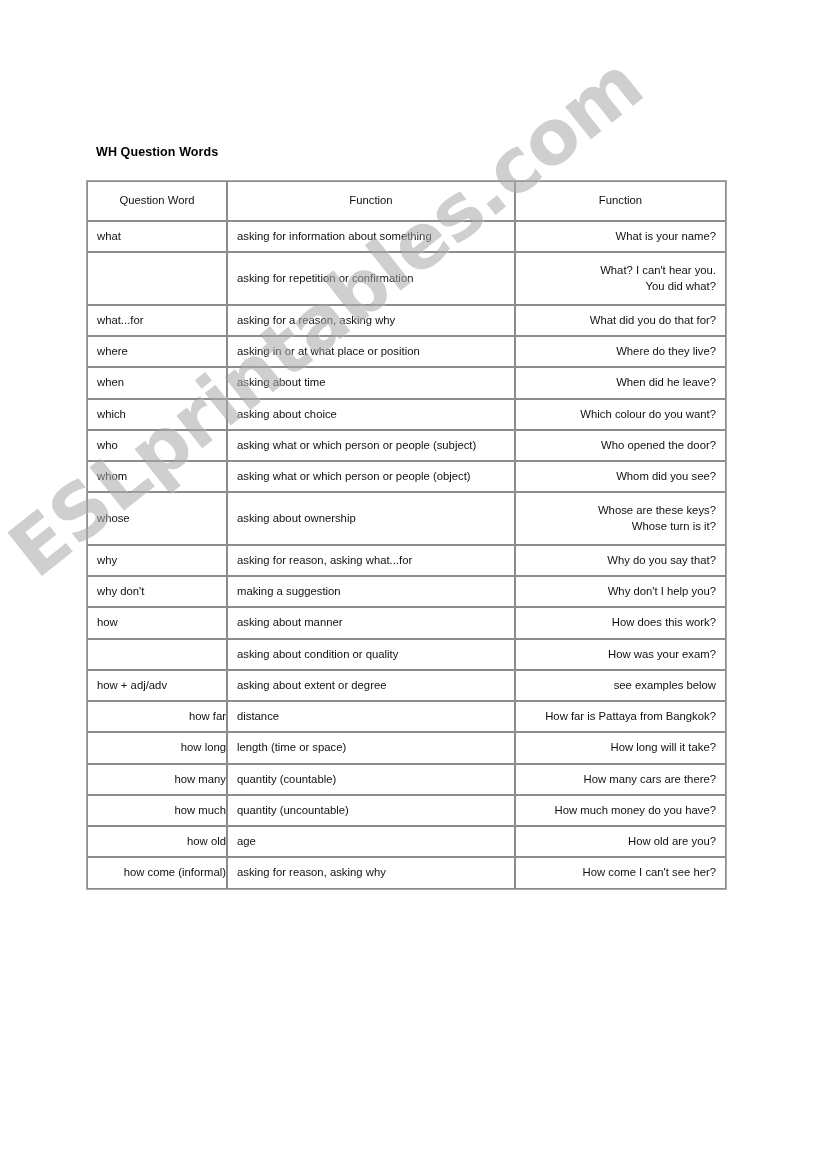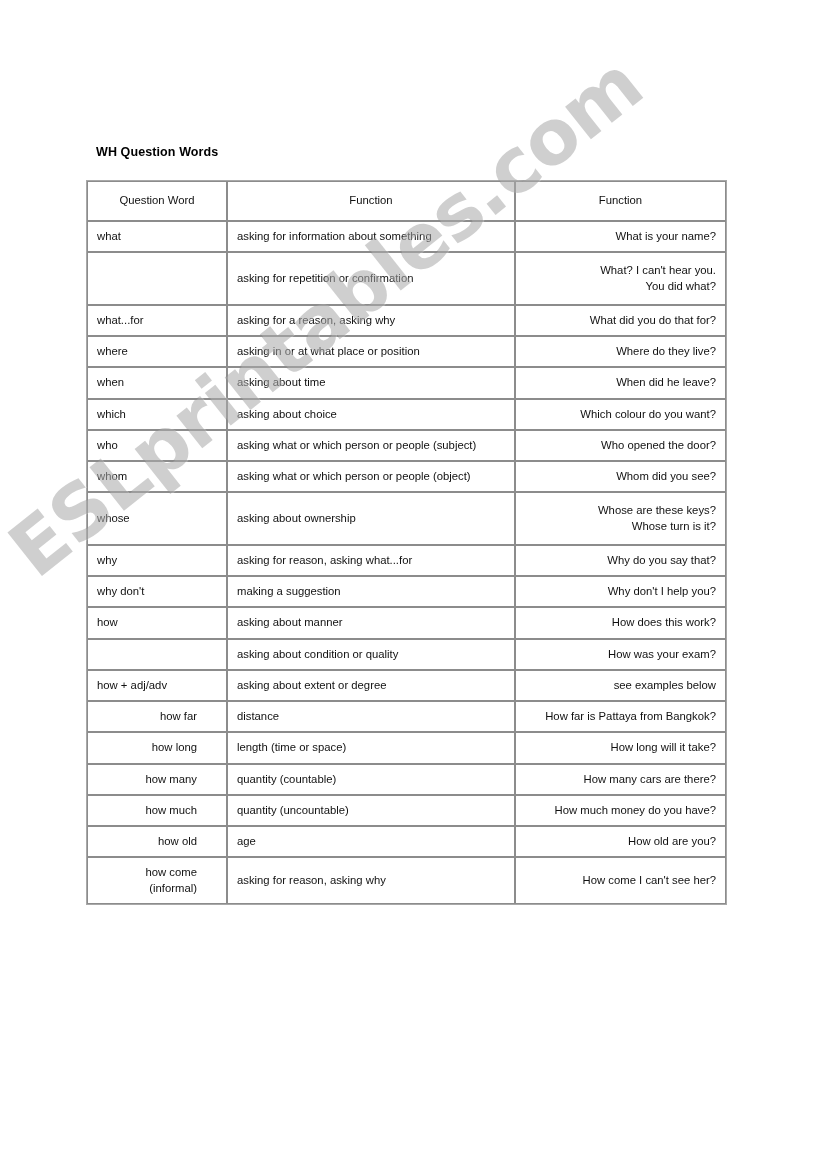--- a/index.html
+++ b/index.html
@@ -109,21 +109,21 @@
     padding: 9px 6px;
   }
 
   td.qword {
     color: #2b2b9e;
     font-size: 11.4px;
     text-align: left;
   }
   td.qword.indent {
     text-align: right;
-    padding-right: 29px;
+    padding-right: 0;
   }
   td.qword.empty { color: transparent; }
 
   td.func { text-align: left; }
   td.example { text-align: right; }
 
   .cell-line { display: block; }
 
   tr.tall td { padding-top: 10px; padding-bottom: 10px; }
 </style>

